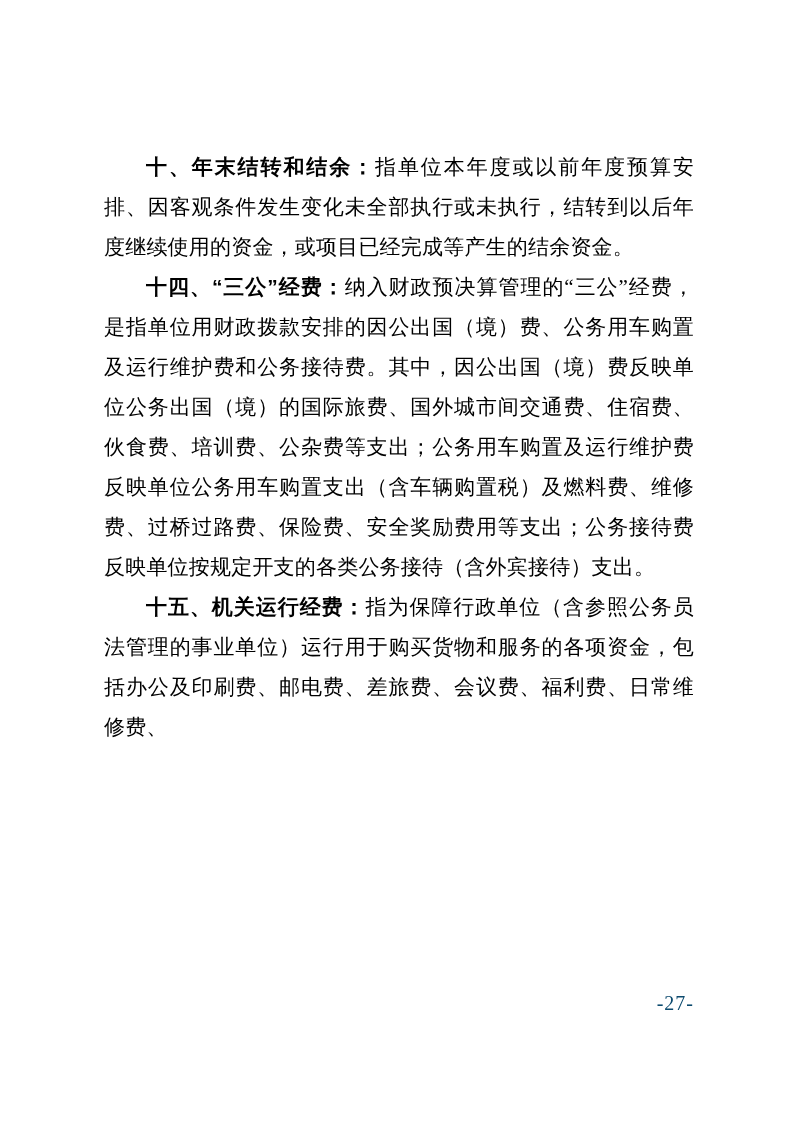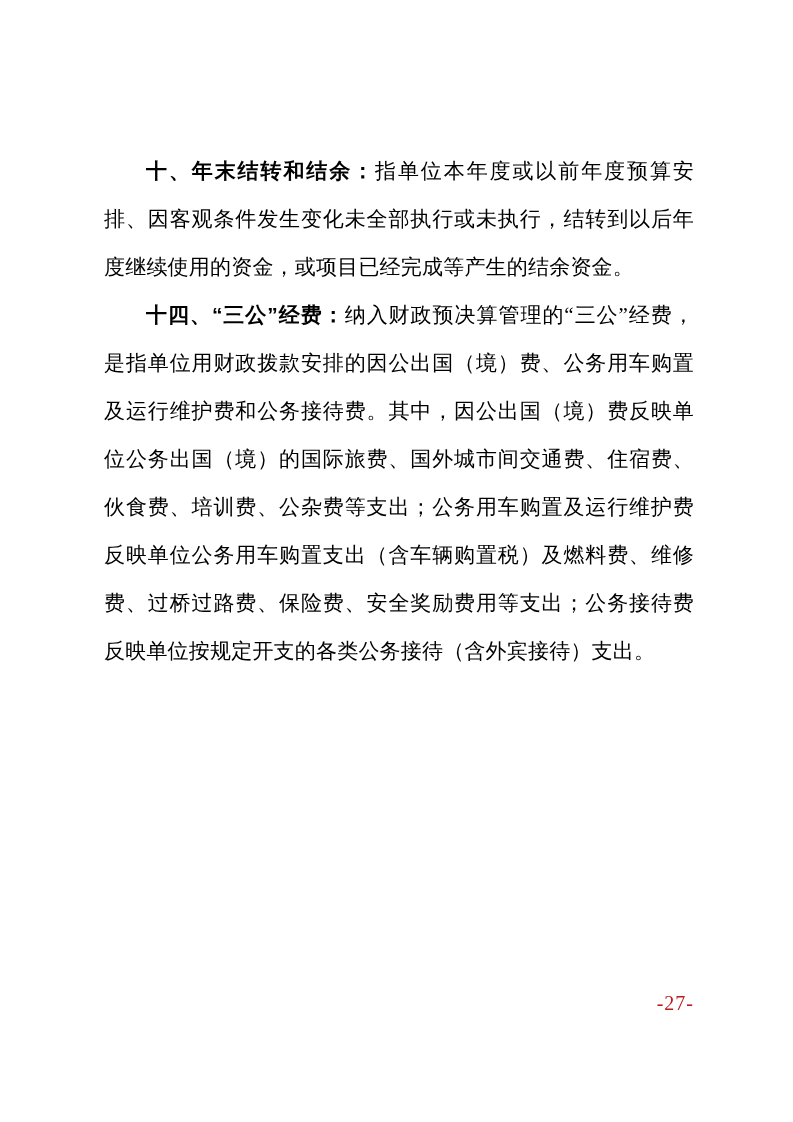--- a/index.html
+++ b/index.html
@@ -16,21 +16,21 @@
     width: 793px;
     height: 1122px;
     background: #ffffff;
   }
   .content {
     position: absolute;
     left: 104px;
     top: 147px;
     width: 590px;
     font-size: 21px;
-    line-height: 48px;
+    line-height: 40px;
     text-align: justify;
     text-justify: inter-character;
     letter-spacing: 0.2px;
   }
   .content p {
     text-indent: 2em;
     margin: 0;
   }
   .term {
     font-weight: bold;
@@ -40,25 +40,26 @@
   .definition {
     font-weight: normal;
   }
   .page-number {
     position: absolute;
     top: 992px;
     right: 99px;
     font-size: 20px;
     letter-spacing: 1px;
     font-family: "Liberation Serif", "DejaVu Serif", serif;
-    color: #b91c1c;
+    color: #0c4a6e;
   }
 </style>
 </head>
 <body>
 
 <div class="page">
   <div class="content">
     <p><span class="term">十、年末结转和结余：</span><span class="definition">指单位本年度或以前年度预算安排、因客观条件发生变化未全部执行或未执行，结转到以后年度继续使用的资金，或项目已经完成等产生的结余资金。</span></p>
     <p><span class="term">十四、“三公”经费：</span><span class="definition">纳入财政预决算管理的“三公”经费，是指单位用财政拨款安排的因公出国（境）费、公务用车购置及运行维护费和公务接待费。其中，因公出国（境）费反映单位公务出国（境）的国际旅费、国外城市间交通费、住宿费、伙食费、培训费、公杂费等支出；公务用车购置及运行维护费反映单位公务用车购置支出（含车辆购置税）及燃料费、维修费、过桥过路费、保险费、安全奖励费用等支出；公务接待费反映单位按规定开支的各类公务接待（含外宾接待）支出。</span></p>
+    <p><span class="term">十五、机关运行经费：</span><span class="definition">指为保障行政单位（含参照公务员法管理的事业单位）运行用于购买货物和服务的各项资金，包括办公及印刷费、邮电费、差旅费、会议费、福利费、日常维修费、</span></p>
   </div>
   <div class="page-number">-27-</div>
 </div>
 
 </body></html>

